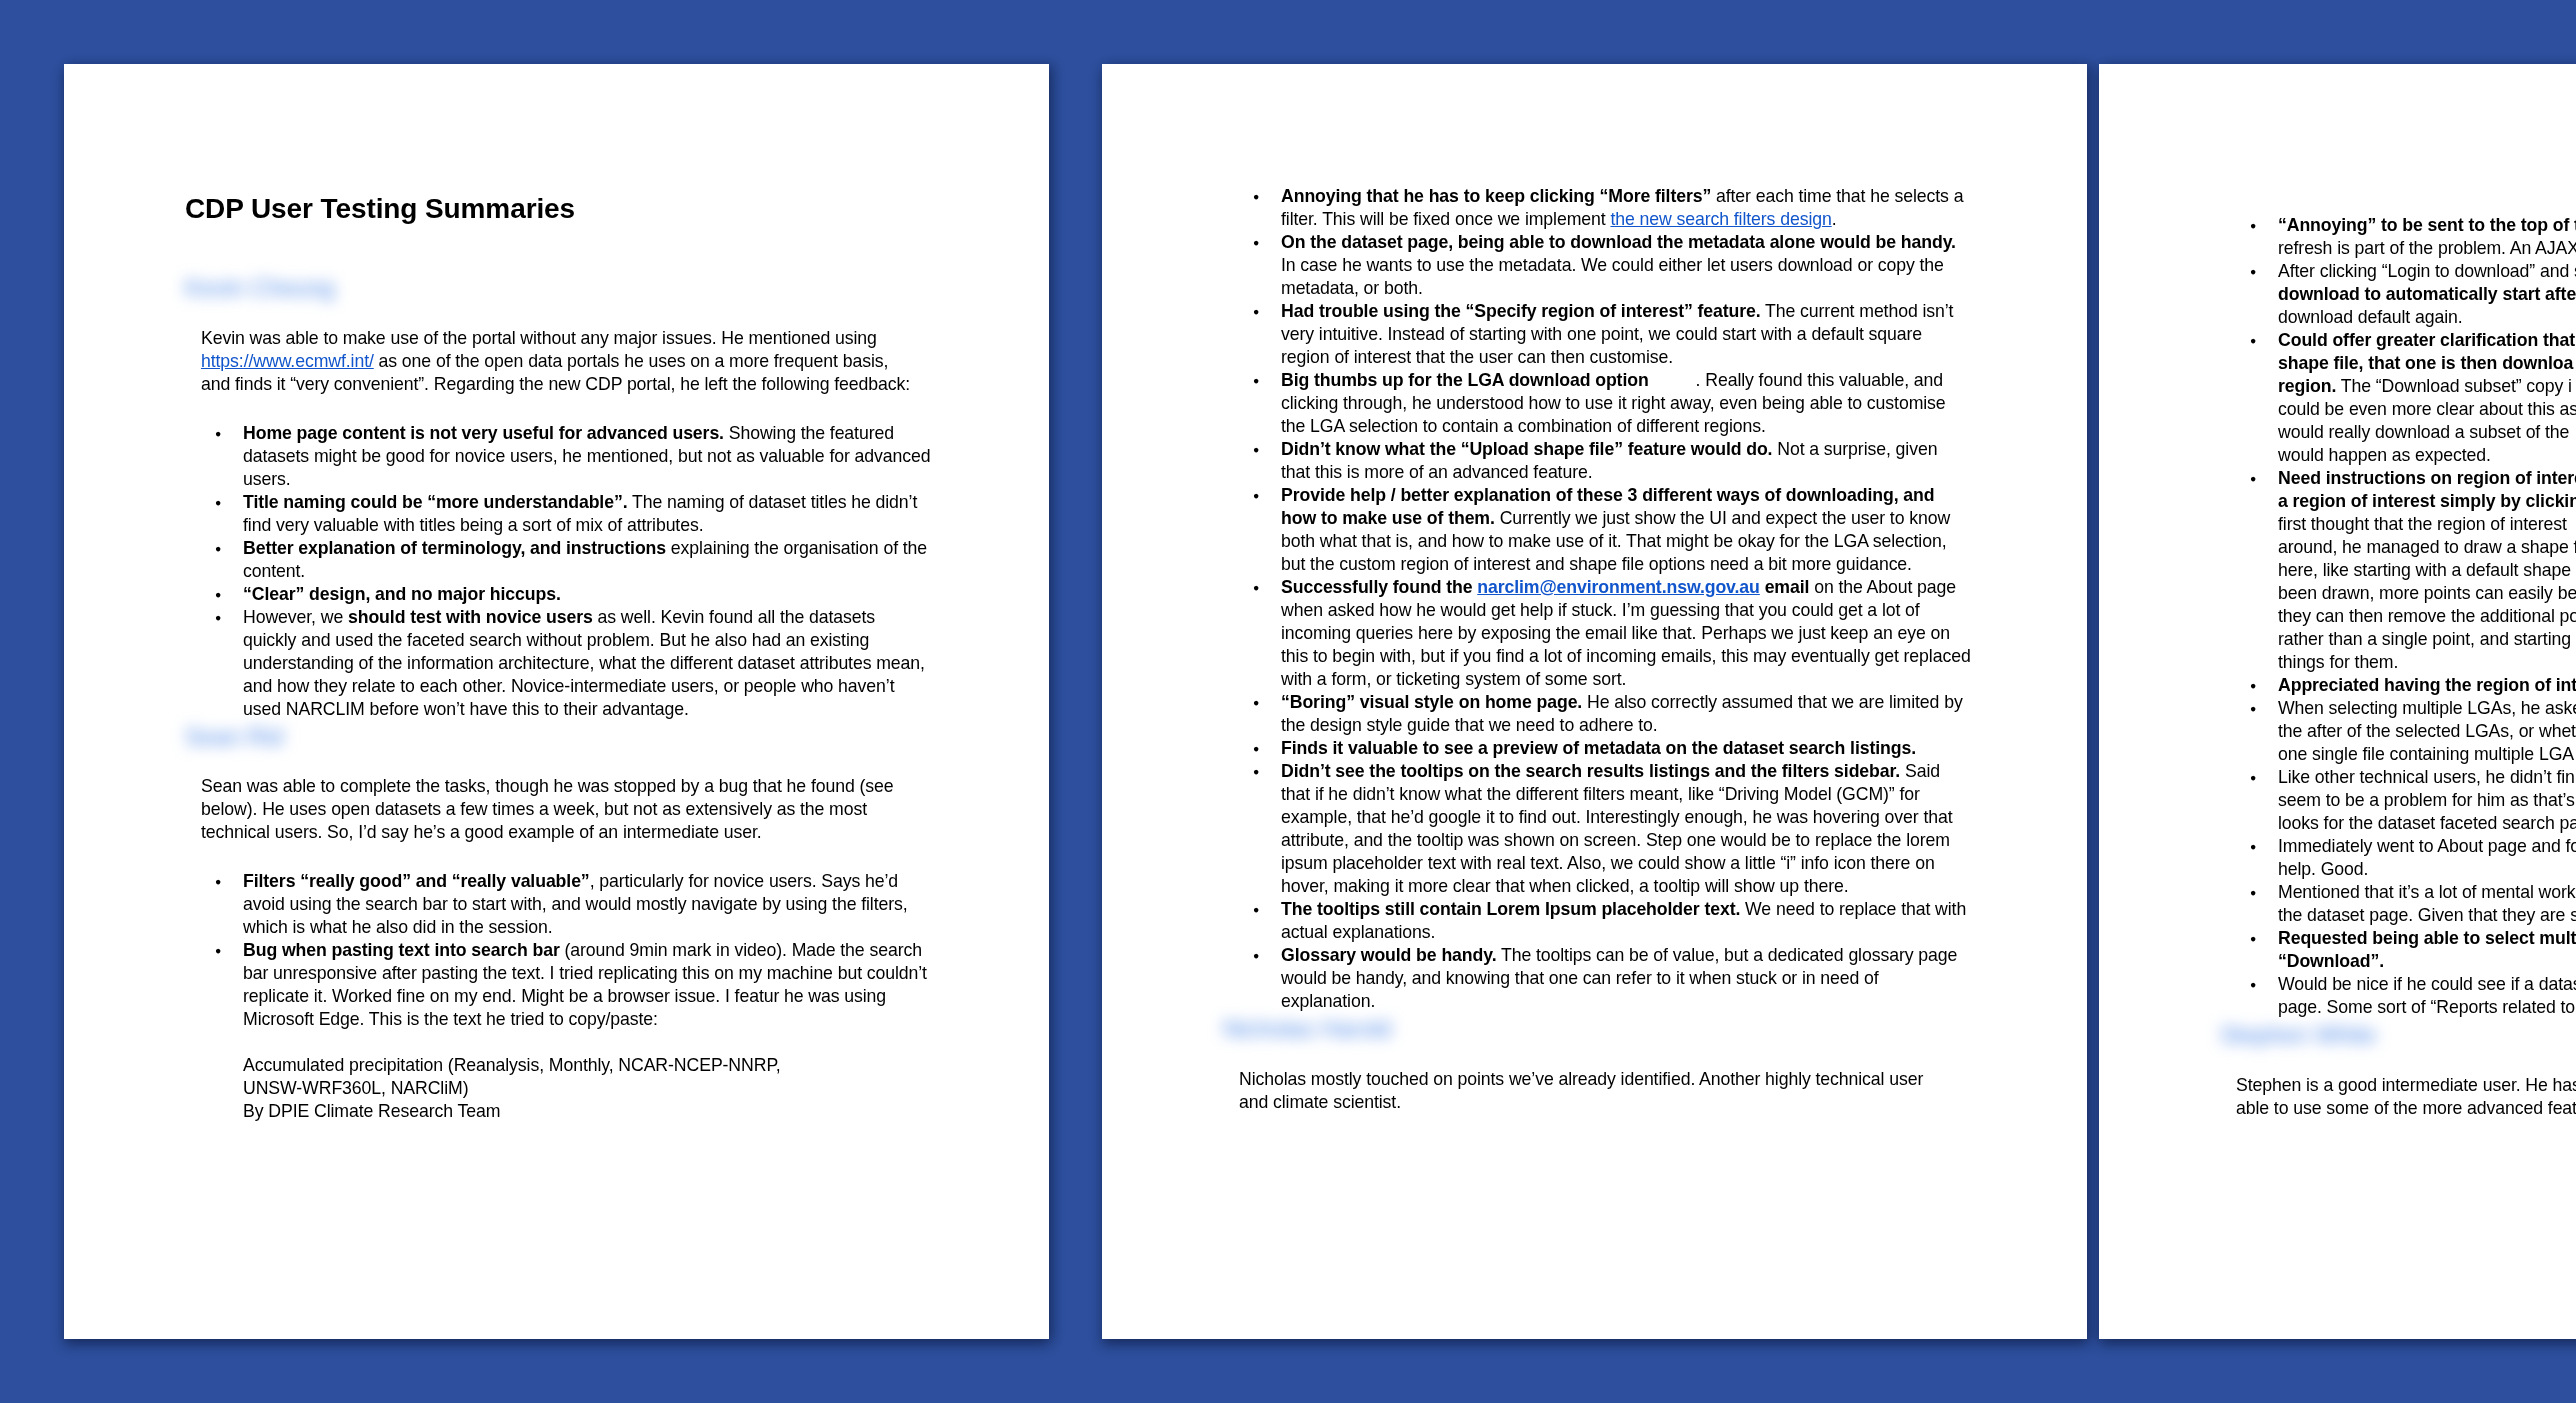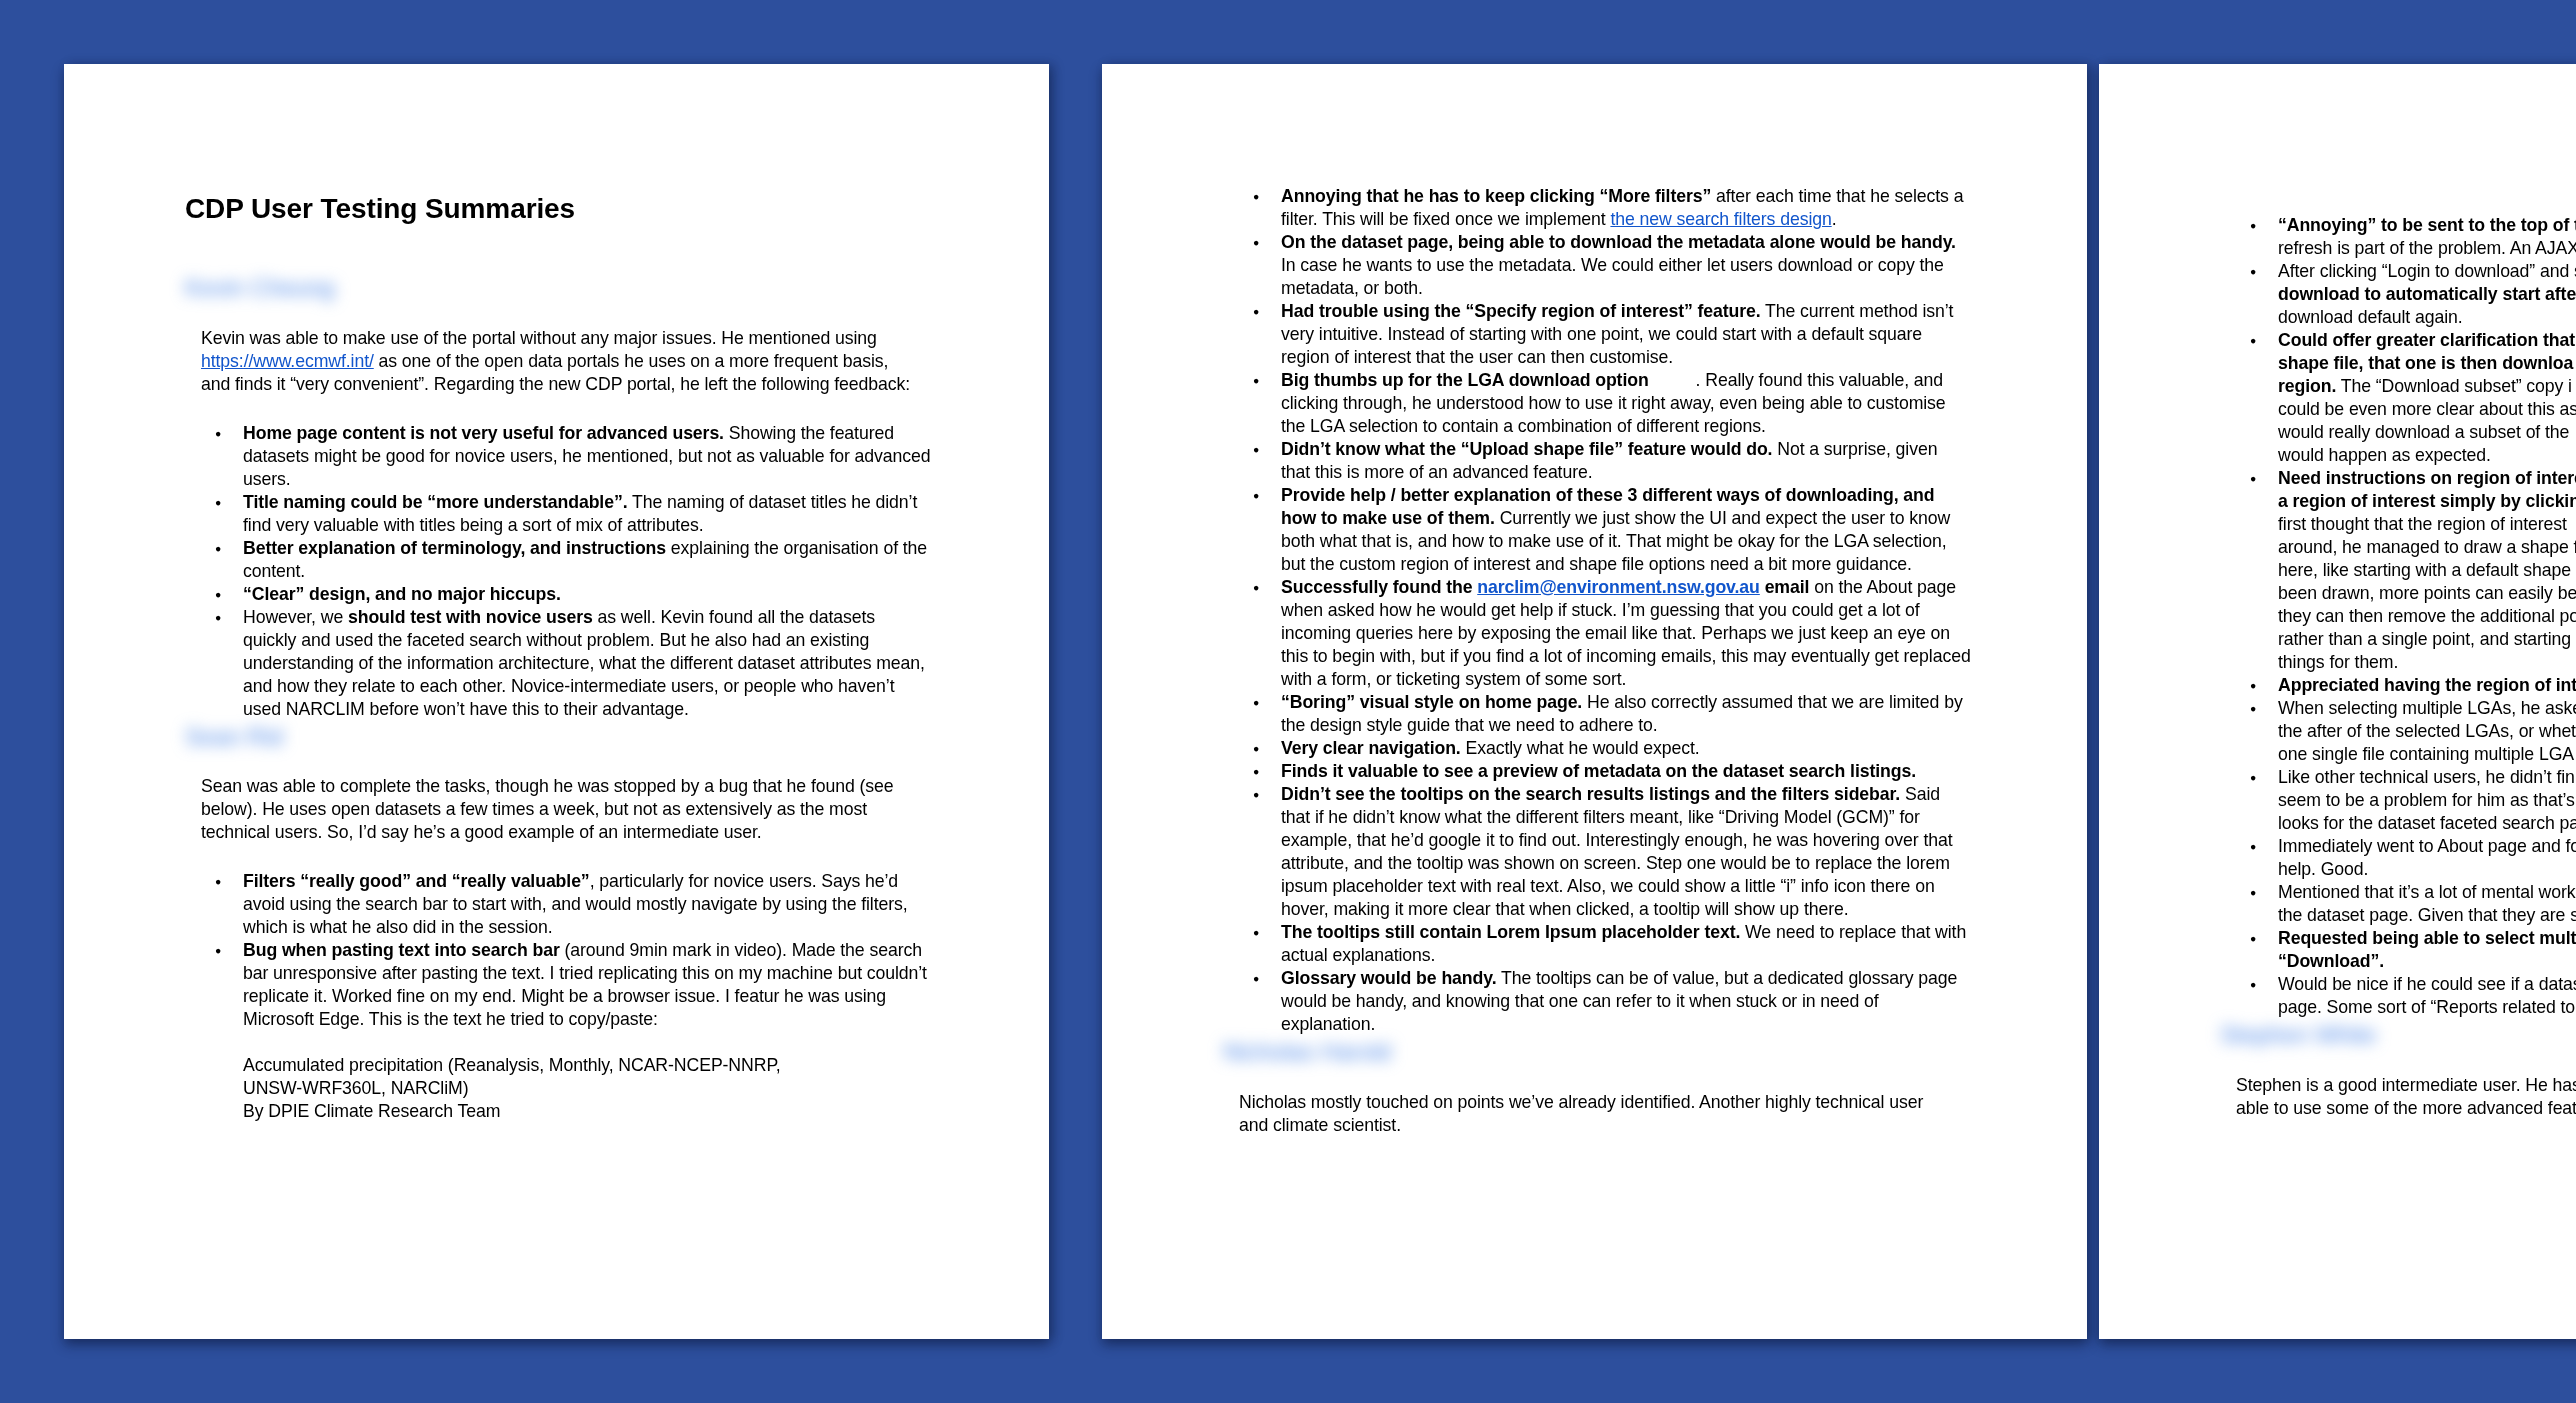--- a/index.html
+++ b/index.html
@@ -72,21 +72,20 @@
 <div class="page p2">
   <ul class="top">
     <li><b>Annoying that he has to keep clicking “More filters”</b><span> after each time that he selects a filter. This will be fixed once we implement </span><a class="lnk">the new search filters design</a><span>.</span></li>
     <li><b>On the dataset page, being able to download the metadata alone would be handy.</b><span> In case he wants to use the metadata. We could either let users download or copy the metadata, or both.</span></li>
     <li><b>Had trouble using the “Specify region of interest” feature.</b><span> The current method isn’t very intuitive. Instead of starting with one point, we could start with a default square region of interest that the user can then customise.</span></li>
     <li><b>Big thumbs up for the LGA download option</b><span class="redgap"></span><span>. Really found this valuable, and clicking through, he understood how to use it right away, even being able to customise the LGA selection to contain a combination of different regions.</span></li>
     <li><b>Didn’t know what the “Upload shape file” feature would do.</b><span> Not a surprise, given that this is more of an advanced feature.</span></li>
     <li><b>Provide help / better explanation of these 3 different ways of downloading, and how to make use of them.</b><span> Currently we just show the UI and expect the user to know both what that is, and how to make use of it. That might be okay for the LGA selection, but the custom region of interest and shape file options need a bit more guidance.</span></li>
     <li><b>Successfully found the </b><a class="lnk bl">narclim@environment.nsw.gov.au</a><b> email</b><span> on the About page when asked how he would get help if stuck. I’m guessing that you could get a lot of incoming queries here by exposing the email like that. Perhaps we just keep an eye on this to begin with, but if you find a lot of incoming emails, this may eventually get replaced with a form, or ticketing system of some sort.</span></li>
     <li><b>“Boring” visual style on home page.</b><span> He also correctly assumed that we are limited by the design style guide that we need to adhere to.</span></li>
-    <li><b>Very clear navigation.</b><span> Exactly what he would expect.</span></li>
     <li><b>Finds it valuable to see a preview of metadata on the dataset search listings.</b><span></span></li>
     <li><b>Didn’t see the tooltips on the search results listings and the filters sidebar.</b><span> Said that if he didn’t know what the different filters meant, like “Driving Model (GCM)” for example, that he’d google it to find out. Interestingly enough, he was hovering over that attribute, and the tooltip was shown on screen. Step one would be to replace the lorem ipsum placeholder text with real text. Also, we could show a little “i” info icon there on hover, making it more clear that when clicked, a tooltip will show up there.</span></li>
     <li><b>The tooltips still contain Lorem Ipsum placeholder text.</b><span> We need to replace that with actual explanations.</span></li>
     <li><b>Glossary would be handy.</b><span> The tooltips can be of value, but a dedicated glossary page would be handy, and knowing that one can refer to it when stuck or in need of explanation.</span></li>
   </ul>
 
   <h2 class="red sect2">Nicholas Harold</h2>
   <p>Nicholas mostly touched on points we’ve already identified. Another highly technical user and climate scientist.</p>
 </div>
 

